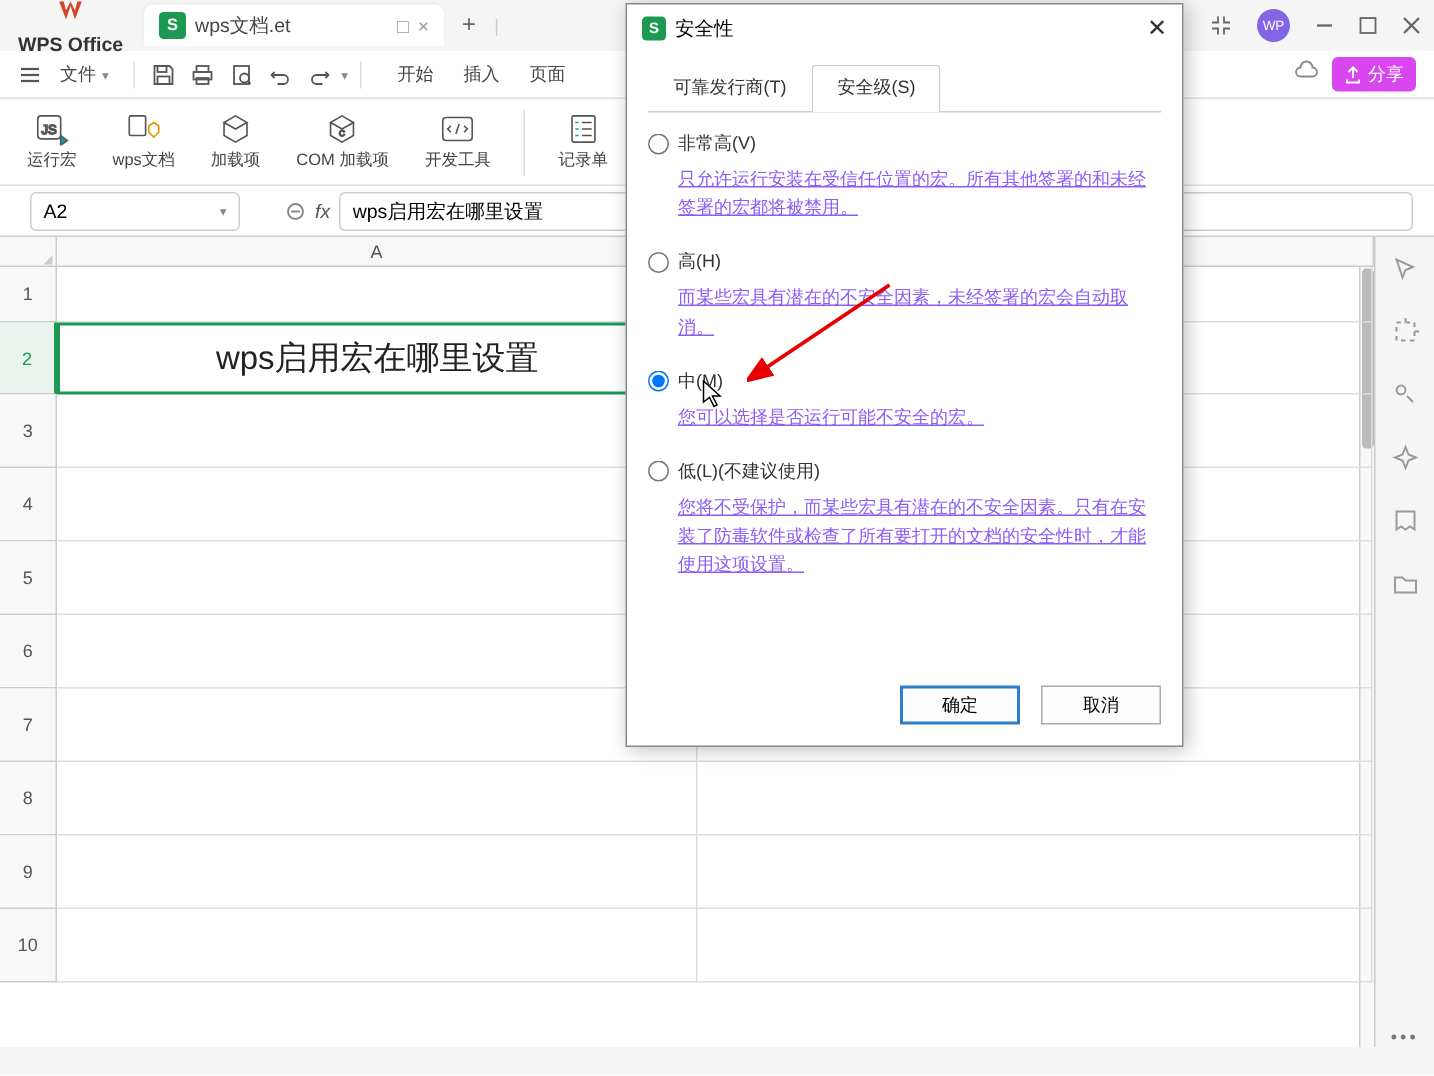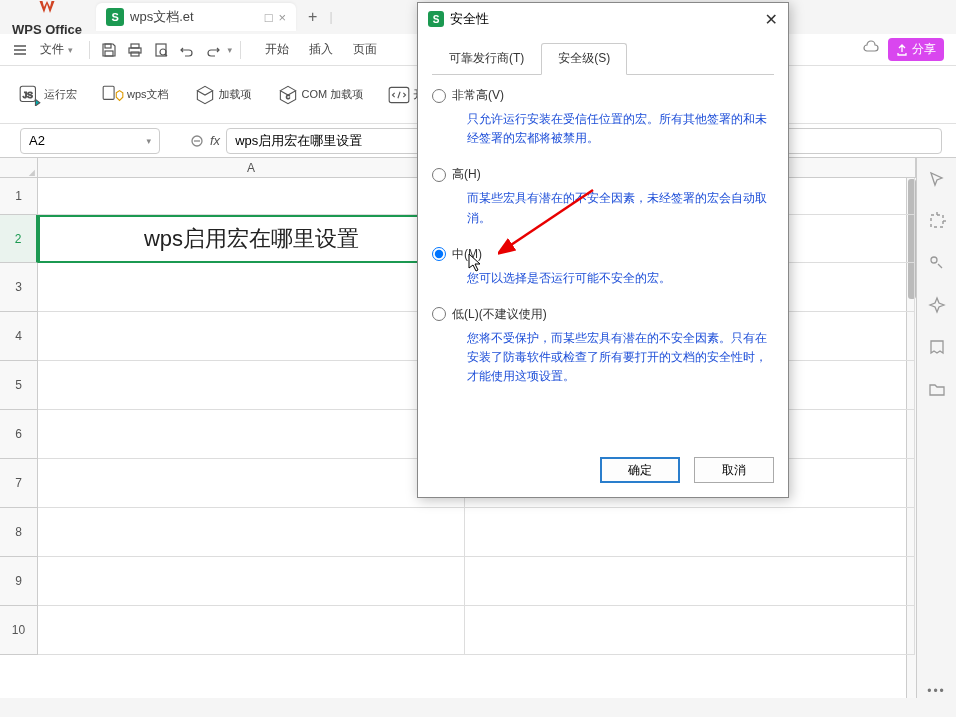--- a/index.html
+++ b/index.html
@@ -158,21 +158,21 @@
       display: flex;
       align-items: center;
       height: 58px;
       background: #fff;
       border-bottom: 1px solid #e0e0e0;
       padding: 0 12px;
       gap: 12px;
     }
     .toolbar-btn {
       display: flex;
-      flex-direction: row;
+      flex-direction: column;
       align-items: center;
       gap: 2px;
       padding: 4px 6px;
       font-size: 11px;
       color: #444;
     }
     .toolbar-btn svg,
     .toolbar-btn .icon {
       width: 24px;
       height: 22px;
@@ -367,23 +367,24 @@
       display: flex;
       align-items: center;
       gap: 6px;
       margin-bottom: 6px;
     }
     .radio-row input[type="radio"] {
       width: 14px;
       height: 14px;
     }
     .radio-desc {
-      margin-left: 35px;
-      color: #1d4ed8;
+      margin-left: 20px;
+      color: #8b5cf6;
       line-height: 1.6;
+      text-decoration: underline;
     }
     .dialog-footer {
       position: absolute;
       bottom: 14px;
       right: 14px;
       display: flex;
       gap: 14px;
     }
     .dialog-btn {
       width: 80px;
@@ -428,20 +429,36 @@
   <div class="tab">
     <div class="tab-icon-s">S</div>
     <span>wps文档.et</span>
     <span class="tab-spacer"></span>
     <span style="color:#999">□</span>
     <span class="tab-close">×</span>
   </div>
   <div class="add-tab">+</div>
   <span style="color:#ccc">|</span>
   <div class="title-spacer"></div>
+  <div class="win-controls">
+    <svg width="16" height="16" viewBox="0 0 16 16" fill="none" stroke="#666" stroke-width="1.2">
+        <path d="M6 2v4H2M2 10h4v4M10 2v4h4M14 10h-4v4"></path>
+      </svg>
+    <div class="user-badge">WP</div>
+    <svg width="14" height="14" viewBox="0 0 14 14" stroke="#666" stroke-width="1.5">
+        <line x1="2" y1="7" x2="12" y2="7"></line>
+      </svg>
+    <svg width="12" height="12" viewBox="0 0 12 12" fill="none" stroke="#666" stroke-width="1.2">
+        <rect x="1" y="1" width="10" height="10"></rect>
+      </svg>
+    <svg width="14" height="14" viewBox="0 0 14 14" stroke="#666" stroke-width="1.5">
+        <line x1="2" y1="2" x2="12" y2="12"></line>
+        <line x1="12" y1="2" x2="2" y2="12"></line>
+      </svg>
+  </div>
 </div>
 
 <div class="menu-bar">
   <svg width="16" height="16" viewBox="0 0 16 16" stroke="#555" stroke-width="1.5">
       <line x1="2" y1="4" x2="14" y2="4"></line>
       <line x1="2" y1="8" x2="14" y2="8"></line>
       <line x1="2" y1="12" x2="14" y2="12"></line>
     </svg>
   <div class="file-menu">
     <span>文件</span>

